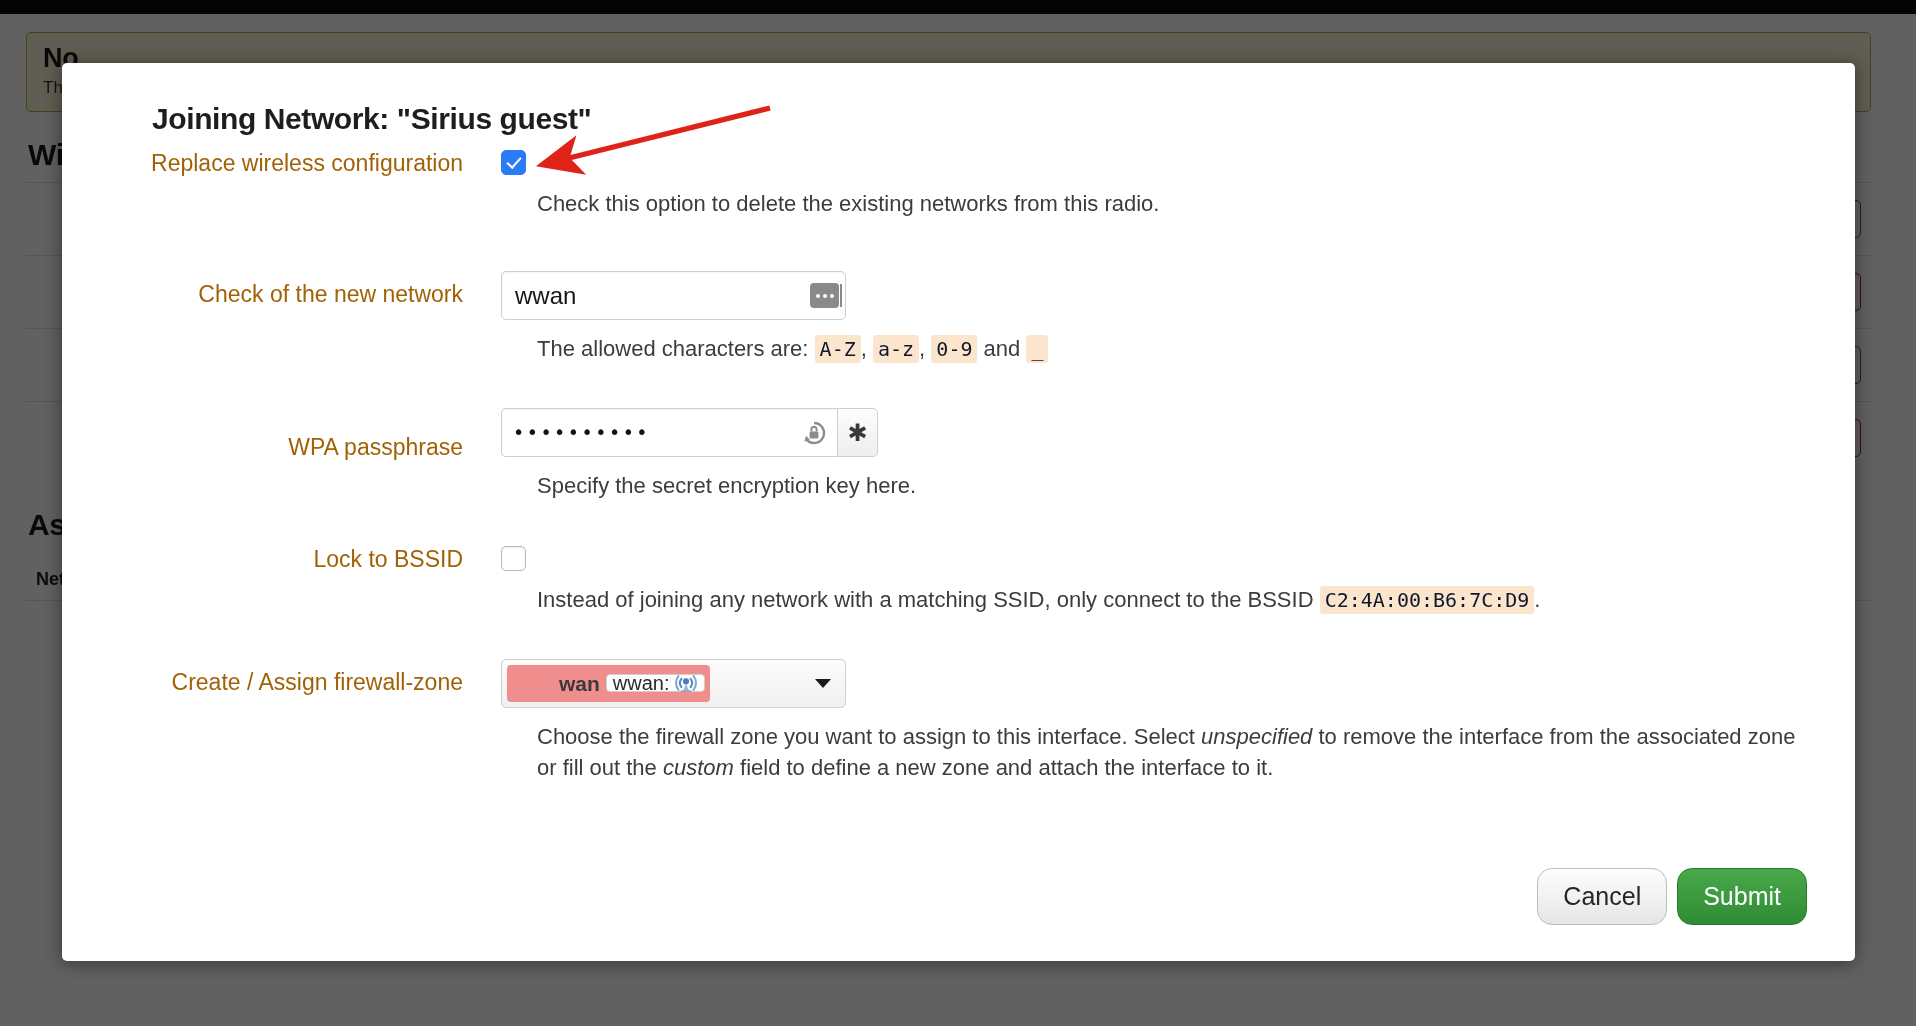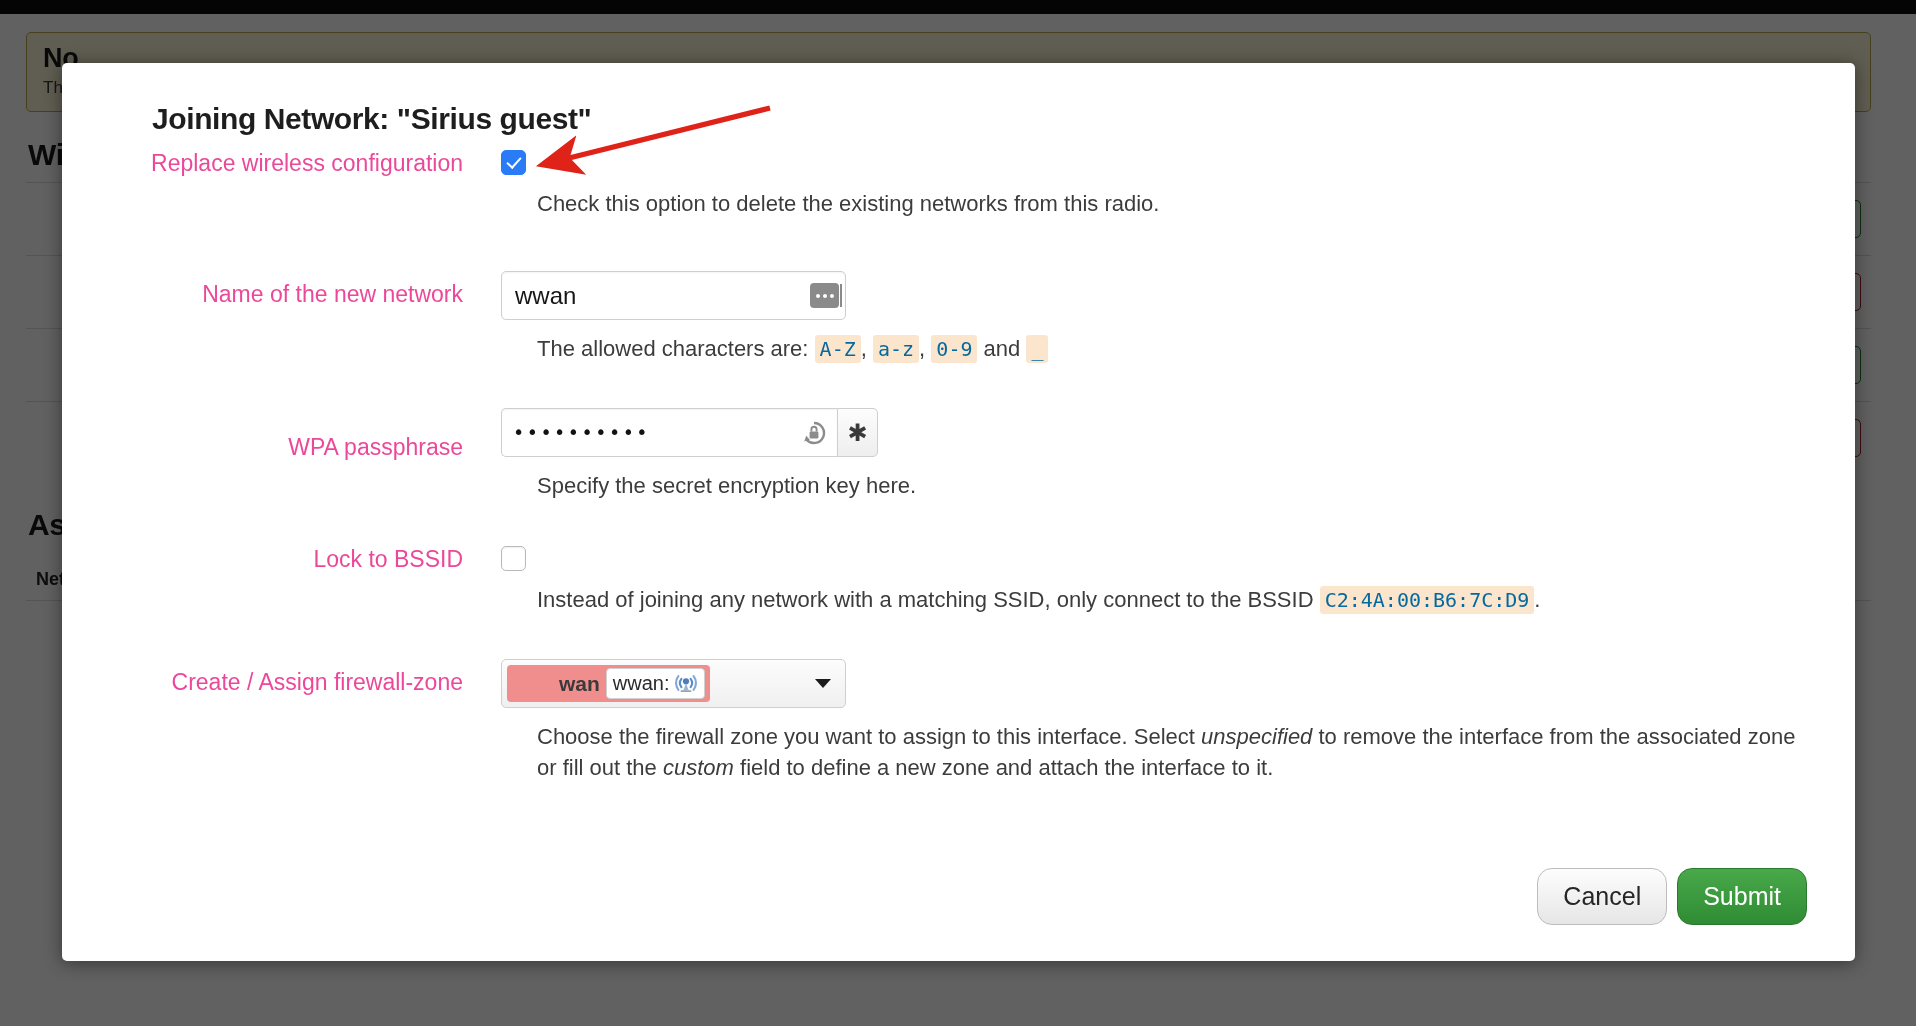--- a/index.html
+++ b/index.html
@@ -134,21 +134,21 @@
   .form-table td { vertical-align: top; padding: 0; }
 
   .lbl-cell {
     width: 405px;
     text-align: right;
     padding-right: 38px !important;
     box-sizing: border-box;
   }
   .field-label {
     font-size: 23px;
-    color: #ec4899;
+    color: #a16207;
     line-height: 1.2;
     white-space: nowrap;
   }
   .ctrl-cell { padding-left: 0 !important; }
 
   .row-gap-lg { height: 52px; }
   .row-gap-md { height: 44px; }
 
   
   .cb {
@@ -185,21 +185,21 @@
     font-size: 22px;
     color: #3c3c3c;
     line-height: 1.42;
     margin-top: 13px;
     max-width: 1320px;
   }
   .hint.indent { margin-left: 36px; }
 
   code.chip {
     background: #fce5cd;
-    color: #0369a1;
+    color: #0f172a;
     font-family: "DejaVu Sans Mono", monospace;
     font-size: 20px;
     padding: 2px 5px;
     border-radius: 3px;
     white-space: nowrap;
   }
 
   
   .txtwrap {
     width: 345px;
@@ -315,21 +315,21 @@
     font-size: 21px;
     font-weight: bold;
     color: #3a3a3a;
     line-height: 1;
     margin-left: 44px;
   }
   .zone-iface {
     background: #ffffff;
     border: 1px solid #cfcfcf;
     border-radius: 4px;
-    height: 31px;
+    height: 18px;
     display: flex;
     align-items: center;
     gap: 4px;
     padding: 0 6px;
     box-sizing: border-box;
   }
   .zone-iface-label { font-size: 20px; color: #2b2b2b; line-height: 1; }
   .caret {
     position: absolute;
     right: 14px;
@@ -468,21 +468,21 @@
           <span class="cb on"></span>
           <div class="hint indent">Check this option to delete the existing networks from this radio.</div>
         </td>
       </tr>
       <tr>
             <td class="row-gap-lg" colspan="2"></td>
           </tr>
 
       <tr>
         <td class="lbl-cell">
-          <div class="field-label" style="margin-top:10px;">Name of the new network</div>
+          <div class="field-label" style="margin-top:10px;">Check of the new network</div>
         </td>
         <td class="ctrl-cell">
           <div class="txtwrap">
             <input type="text" value="wwan" style="">
             <span class="dots-badge">
                   <i></i>
                   <i></i>
                   <i></i>
                 </span>
           </div>

